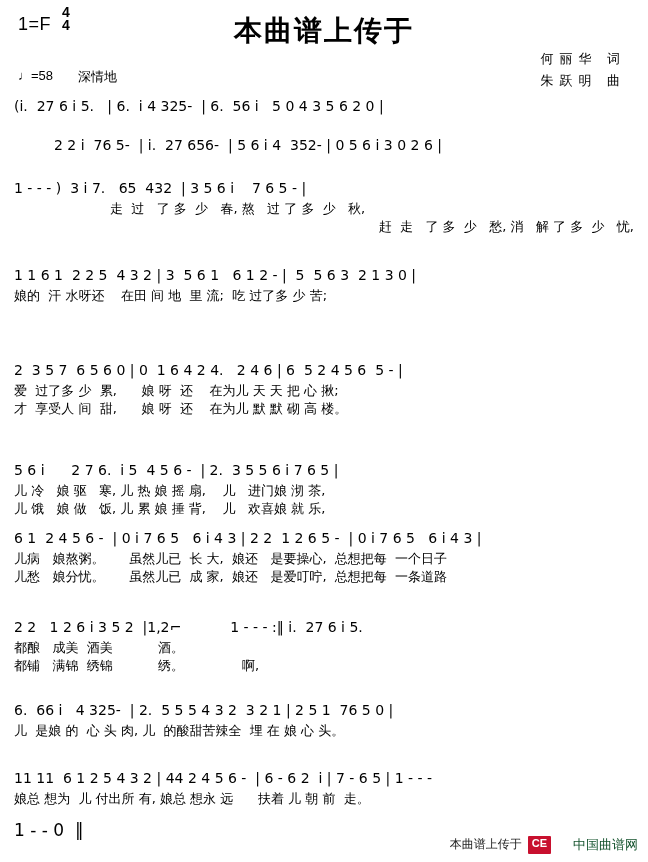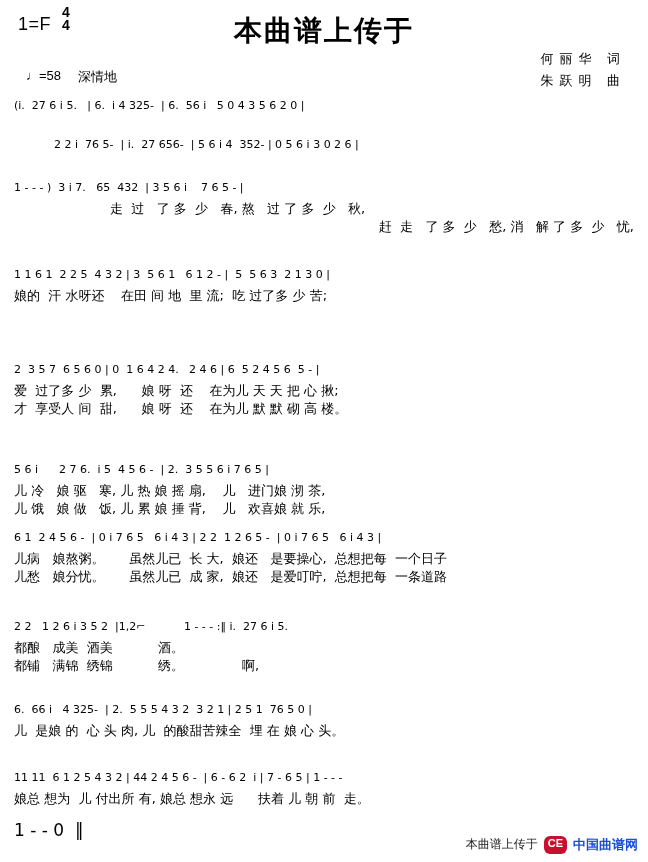--- a/index.html
+++ b/index.html
@@ -25,42 +25,41 @@
   }
   .title{
     position:absolute;left:0;top:12px;width:648px;
     text-align:center;
     font-family:"DejaVu Sans", sans-serif;
     font-size:28px;font-weight:bold;letter-spacing:2px;
   }
   .tempo{
     position:absolute;left:18px;top:68px;
     font-size:13px;
-    margin-left:8px;
   }
   .expr{
     position:absolute;left:78px;top:68px;
     font-size:13px;
   }
   .credit1{
     position:absolute;right:22px;top:50px;
     font-size:13px;letter-spacing:6px;
   }
   .credit2{
     position:absolute;right:22px;top:72px;
     font-size:13px;letter-spacing:6px;
   }
 
   
   .row{
     position:absolute;left:14px;width:620px;
     font-family:"DejaVu Sans", sans-serif;
   }
   .notes{
-    font-size:11px;
+    font-size:14px;
     letter-spacing:0px;
     white-space:pre;
     line-height:20px;
   }
   .lyric{
     font-size:13px;
     white-space:pre;
     line-height:18px;
     margin-top:2px;
   }
@@ -73,23 +72,23 @@
   
   .footer{
     position:absolute;right:10px;bottom:8px;
     display:flex;gap:6px;
     font-size:12px;color:#222;
   }
   .footer .logo{
     display:inline-block;
     background:#c8102e;color:#fff;
     font-size:11px;font-weight:bold;
-    padding:1px 4px;border-radius:6px;
+    padding:1px 4px;border-radius:1px;
   }
-  .footer .site{color:#1d4ed8;font-size:13px;font-weight:bold;}
+  .footer .site{color:#14532d;font-size:13px;font-weight:normal;margin-left:16px;}
   .lastline{
     position:absolute;left:14px;bottom:22px;
     font-family:"DejaVu Sans", sans-serif;
     font-size:17px;white-space:pre;
   }
 </style>
 </head>
 <body>
 
 <div class="sheet">

